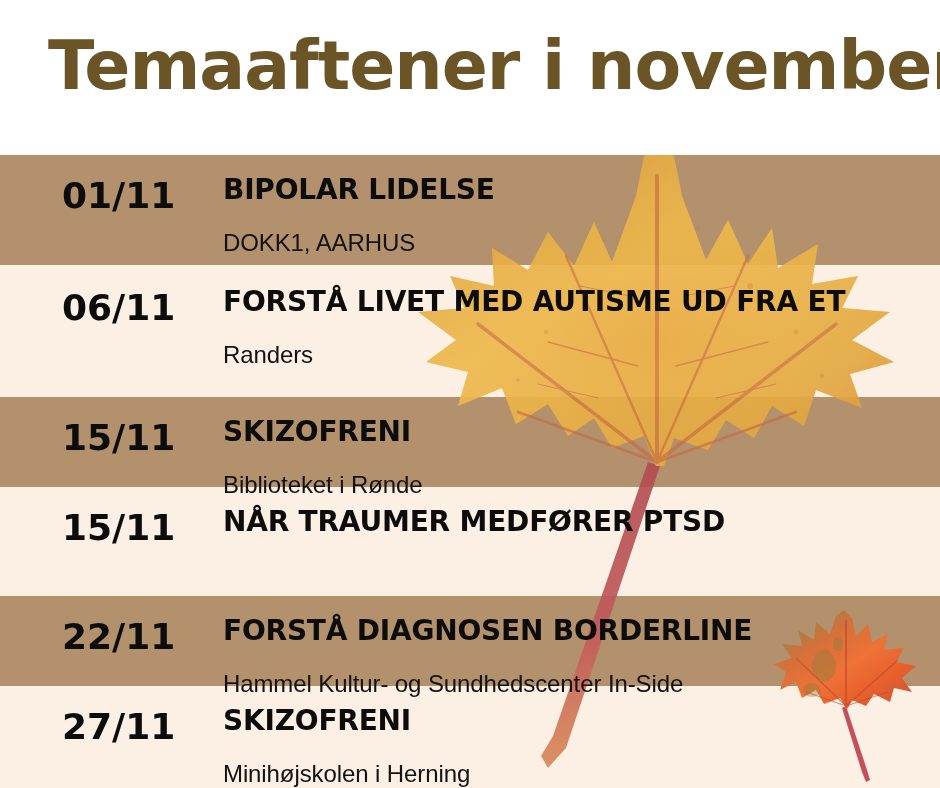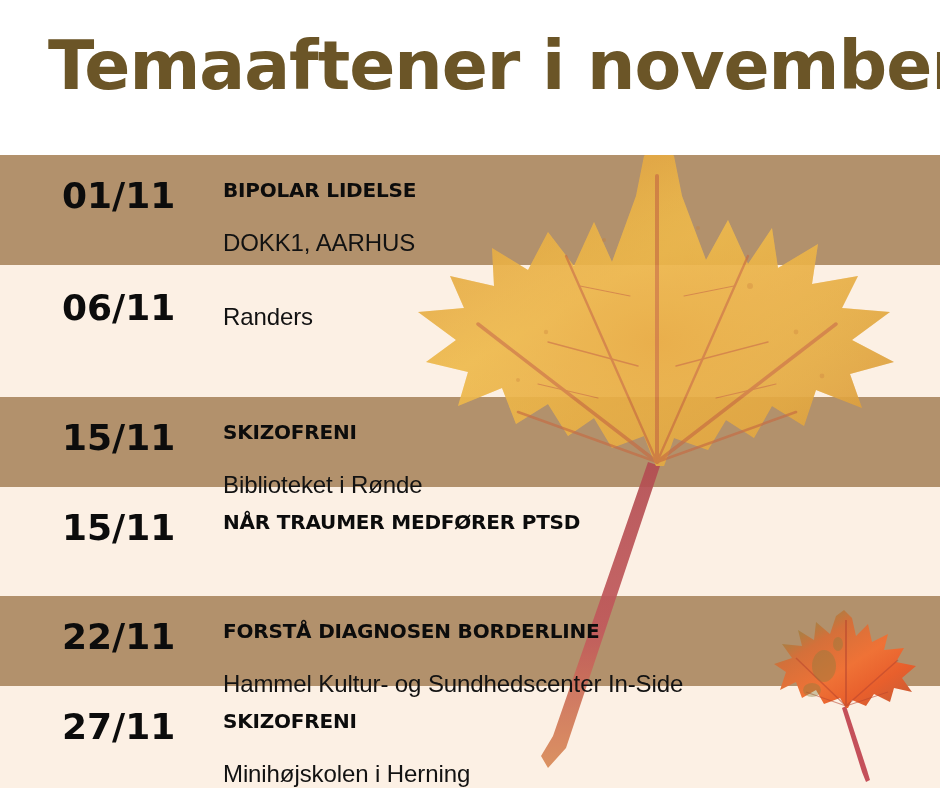--- a/index.html
+++ b/index.html
@@ -98,21 +98,21 @@
     letter-spacing: 0px;
     white-space: nowrap;
   }
   .row-body {
     position: absolute;
     left: 223px;
     right: 0;
   }
   .row-title {
     font-family: "DejaVu Sans", sans-serif;
-    font-size: 20px;
+    font-size: 28px;
     font-weight: bold;
     color: #0c0c0c;
     letter-spacing: -0.2px;
     line-height: 38px;
     white-space: nowrap;
   }
   .row-title .line2 {
     display: block;
     padding-left: 6px;
   }
@@ -255,21 +255,21 @@
       <div class="row" style="top: 155px; height: 110px;">
         <div class="row-date" style="top: 20px;">01/11</div>
         <div class="row-body" style="top: 16px;">
           <div class="row-title"><span>BIPOLAR LIDELSE</span></div>
           <div class="row-venue">DOKK1, AARHUS</div>
         </div>
       </div>
       <div class="row" style="top: 265px; height: 132px;">
         <div class="row-date" style="top: 22px;">06/11</div>
         <div class="row-body" style="top: 18px;">
-          <div class="row-title"></div>
+          <div class="row-title"><span>FORSTÅ LIVET MED AUTISME UD FRA ET</span></div>
           <div class="row-venue">Randers</div>
         </div>
       </div>
       <div class="row" style="top: 397px; height: 90px;">
         <div class="row-date" style="top: 20px;">15/11</div>
         <div class="row-body" style="top: 16px;">
           <div class="row-title"><span>SKIZOFRENI</span></div>
           <div class="row-venue">Biblioteket i Rønde</div>
         </div>
       </div>

